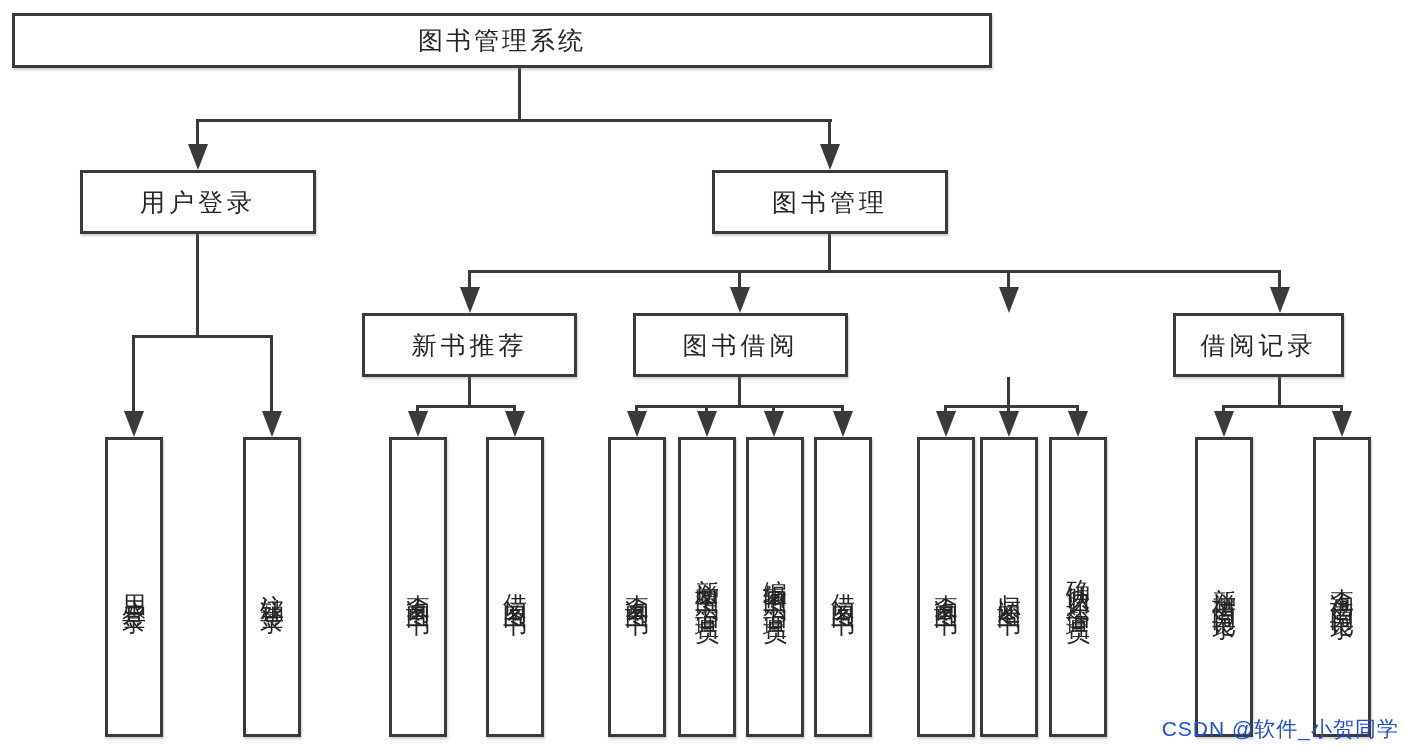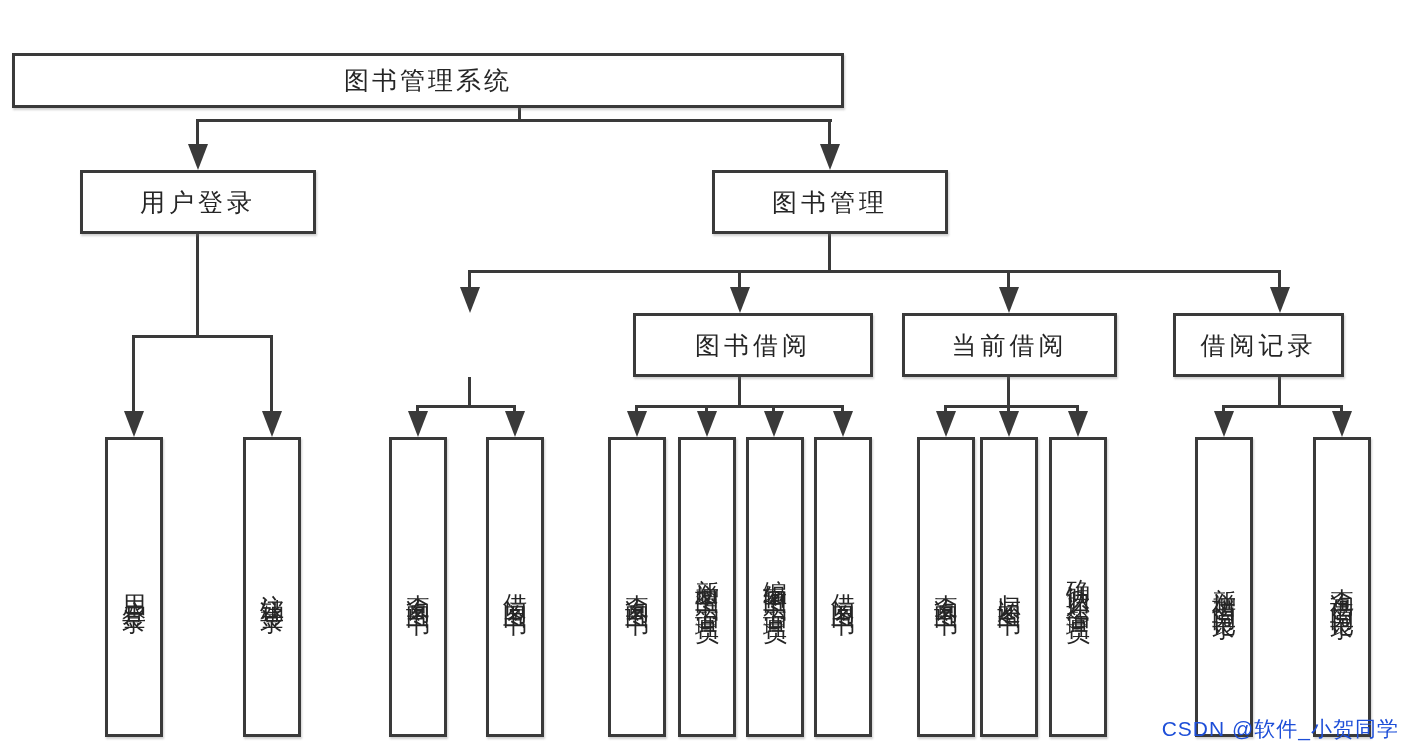--- a/index.html
+++ b/index.html
@@ -113,36 +113,36 @@
   <div class="ar" style="left:627px;top:411px;"></div>
   <div class="ar" style="left:697px;top:411px;"></div>
   <div class="ar" style="left:764px;top:411px;"></div>
   <div class="ar" style="left:833px;top:411px;"></div>
   <div class="ar" style="left:936px;top:411px;"></div>
   <div class="ar" style="left:999px;top:411px;"></div>
   <div class="ar" style="left:1068px;top:411px;"></div>
   <div class="ar" style="left:1214px;top:411px;"></div>
   <div class="ar" style="left:1332px;top:411px;"></div>
 
-  <div class="box root" style="left:12px;top:13px;width:832px;height:55px;margin-top:40px;">
+  <div class="box root" style="left:12px;top:13px;width:980px;height:55px;">
     <span class="h-label">图书管理系统</span>
   </div>
 
   <div class="box" style="left:80px;top:170px;width:236px;height:64px;">
     <span class="h-label">用户登录</span>
   </div>
   <div class="box" style="left:712px;top:170px;width:236px;height:64px;">
     <span class="h-label">图书管理</span>
   </div>
 
-  <div class="box" style="left:633px;top:313px;width:240px;height:64px;">
+  <div class="box" style="left:362px;top:313px;width:215px;height:64px;">
+    <span class="h-label">新书推荐</span>
+  </div>
+  <div class="box" style="left:633px;top:313px;width:215px;height:64px;">
     <span class="h-label">图书借阅</span>
-  </div>
-  <div class="box" style="left:902px;top:313px;width:215px;height:64px;">
-    <span class="h-label">当前借阅</span>
   </div>
   <div class="box" style="left:1173px;top:313px;width:171px;height:64px;">
     <span class="h-label">借阅记录</span>
   </div>
 
   <div class="box" style="left:105px;top:437px;width:58px;height:300px;">
     <span class="v-label">用户登录</span>
   </div>
   <div class="box" style="left:243px;top:437px;width:58px;height:300px;">
     <span class="v-label">注销登录</span>

